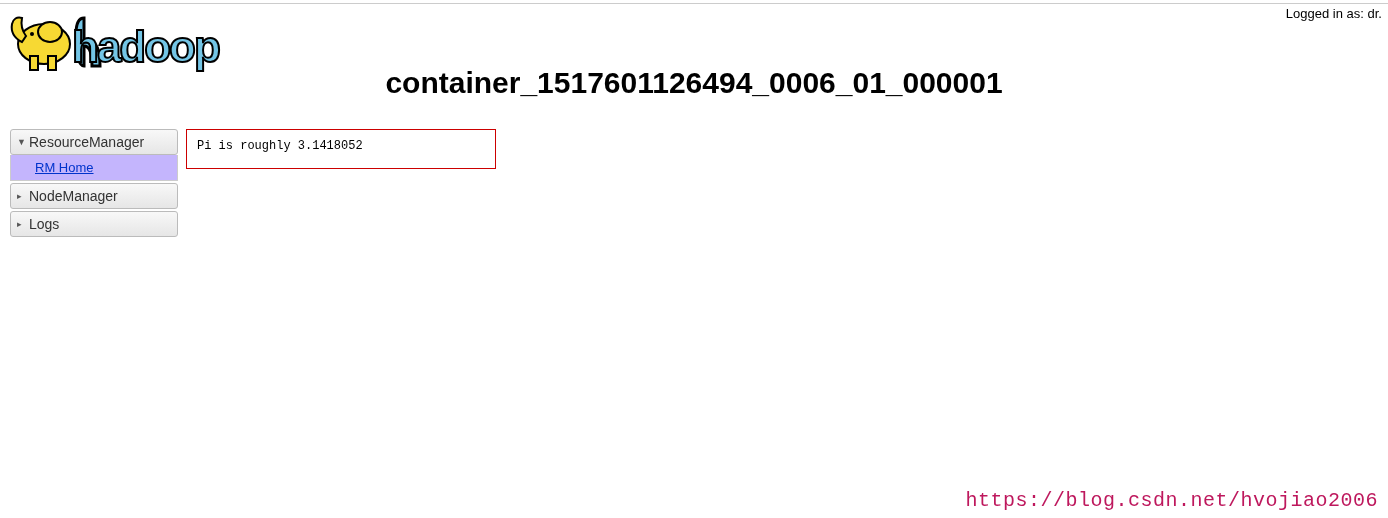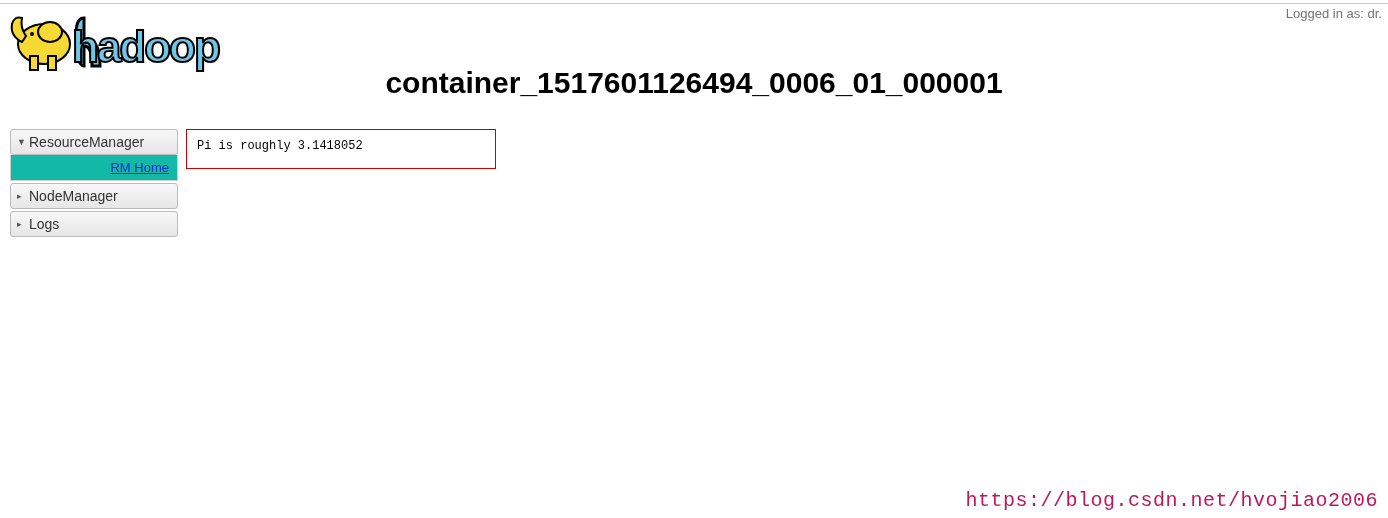--- a/index.html
+++ b/index.html
@@ -15,21 +15,21 @@
       border-top: 1px solid #ccc;
       width: 100%;
       position: absolute;
       top: 3px;
     }
     .login-status {
       position: absolute;
       top: 6px;
       right: 6px;
       font-size: 13px;
-      color: #737373;
+      color: #000000;
     }
     .header-row {
       position: relative;
       padding-top: 8px;
     }
     .logo {
       position: absolute;
       top: 6px;
       left: 2px;
       width: 300px;
@@ -66,24 +66,23 @@
       gap: 4px;
       border-radius: 3px;
     }
     .sidebar-header + .sidebar-header,
     .sidebar-sub + .sidebar-header {
       margin-top: 2px;
     }
     .sidebar-sub {
       border: 1px solid #ccc;
       border-top: none;
-      background: #14b8a6;
+      background: #c4b5fd;
       padding: 5px 8px 5px 24px;
       font-size: 13px;
-      text-align: right;
     }
     .sidebar-sub a {
       color: #0033cc;
       text-decoration: underline;
       cursor: pointer;
     }
     .toggle-icon {
       font-size: 9px;
       color: #555;
       width: 8px;

